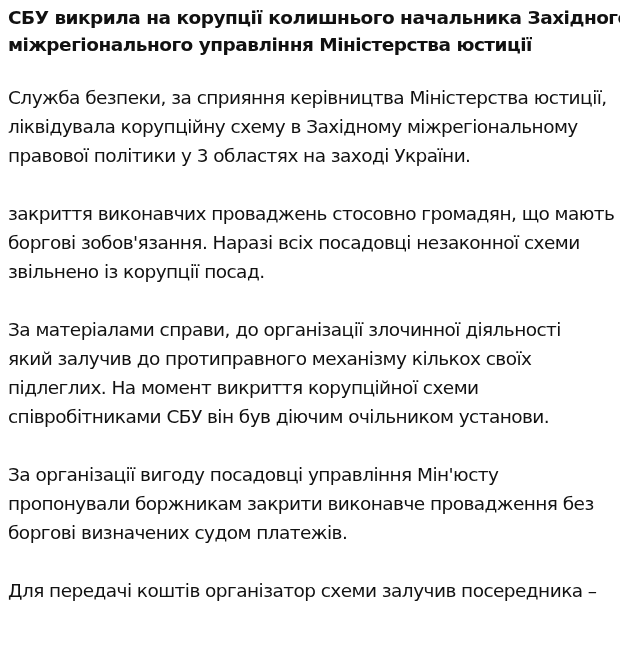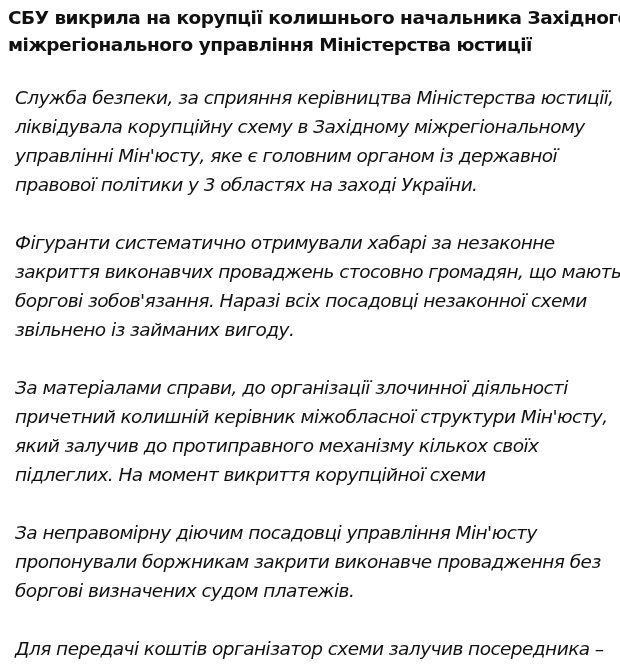--- a/index.html
+++ b/index.html
@@ -12,58 +12,55 @@
   .title {
     font-weight: bold;
     font-size: 18.5px;
     line-height: 27px;
     margin: 0 0 25px 0;
     letter-spacing: -0.5px;
   }
   .para {
     font-size: 18.5px;
     line-height: 29px;
-    margin: 0 0 29px 7px;
+    margin: 0 0 29px 0;
     letter-spacing: -0.55px;
-    font-style: italic;
   }
   .line { display: block; white-space: nowrap; }
 </style>
 </head>
 <body>
 
 <div class="article">
   <h1 class="title">
     <span class="line">СБУ викрила на корупції колишнього начальника Західного</span>
     <span class="line">міжрегіонального управління Міністерства юстиції</span>
   </h1>
 
   <p class="para">
     <span class="line">Служба безпеки, за сприяння керівництва Міністерства юстиції,</span>
     <span class="line">ліквідувала корупційну схему в Західному міжрегіональному</span>
-    <span class="line">управлінні Мін'юсту, яке є головним органом із державної</span>
     <span class="line">правової політики у 3 областях на заході України.</span>
   </p>
 
   <p class="para">
-    <span class="line">Фігуранти систематично отримували хабарі за незаконне</span>
     <span class="line">закриття виконавчих проваджень стосовно громадян, що мають</span>
     <span class="line">боргові зобов'язання. Наразі всіх посадовці незаконної схеми</span>
-    <span class="line">звільнено із займаних вигоду.</span>
+    <span class="line">звільнено із корупції посад.</span>
   </p>
 
   <p class="para">
     <span class="line">За матеріалами справи, до організації злочинної діяльності</span>
-    <span class="line">причетний колишній керівник міжобласної структури Мін'юсту,</span>
     <span class="line">який залучив до протиправного механізму кількох своїх</span>
     <span class="line">підлеглих. На момент викриття корупційної схеми</span>
+    <span class="line">співробітниками СБУ він був діючим очільником установи.</span>
   </p>
 
   <p class="para">
-    <span class="line">За неправомірну діючим посадовці управління Мін'юсту</span>
+    <span class="line">За організації вигоду посадовці управління Мін'юсту</span>
     <span class="line">пропонували боржникам закрити виконавче провадження без</span>
     <span class="line">боргові визначених судом платежів.</span>
   </p>
 
   <p class="para">
     <span class="line">Для передачі коштів організатор схеми залучив посередника –</span>
 
   </p>
 </div>
 

